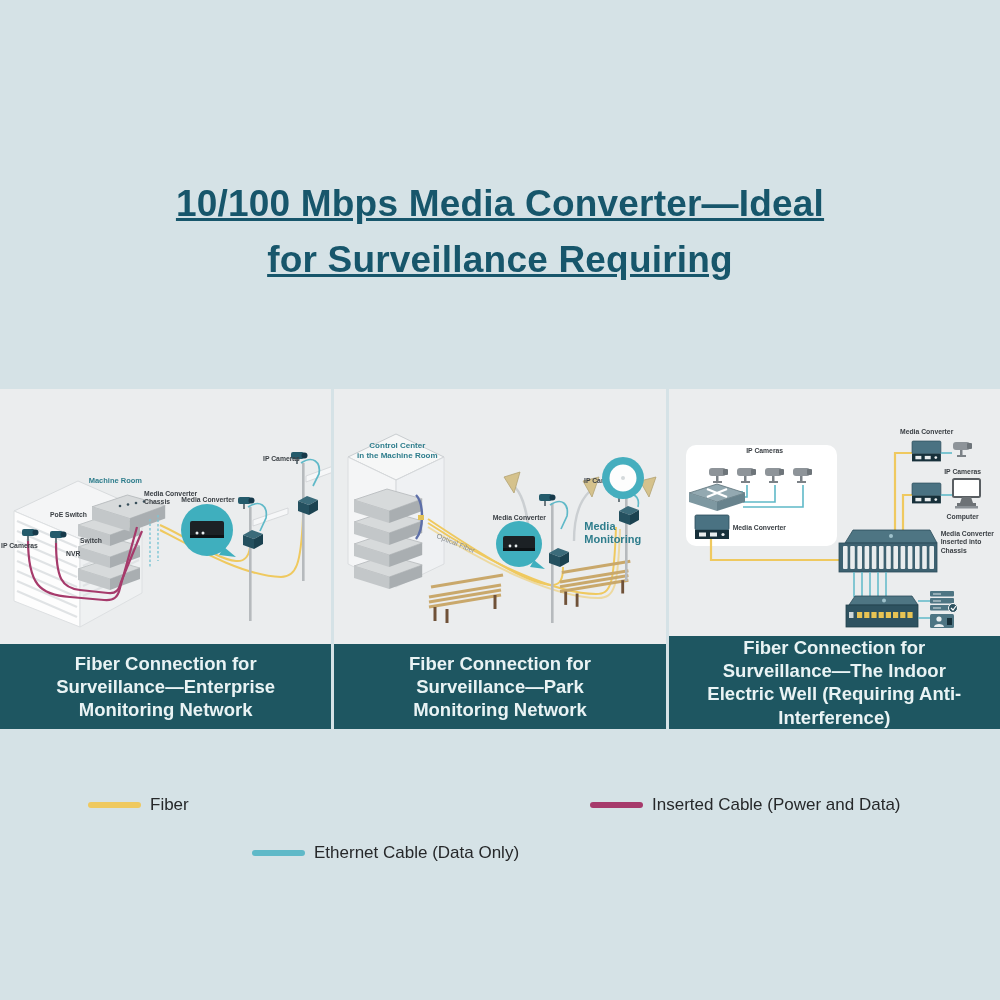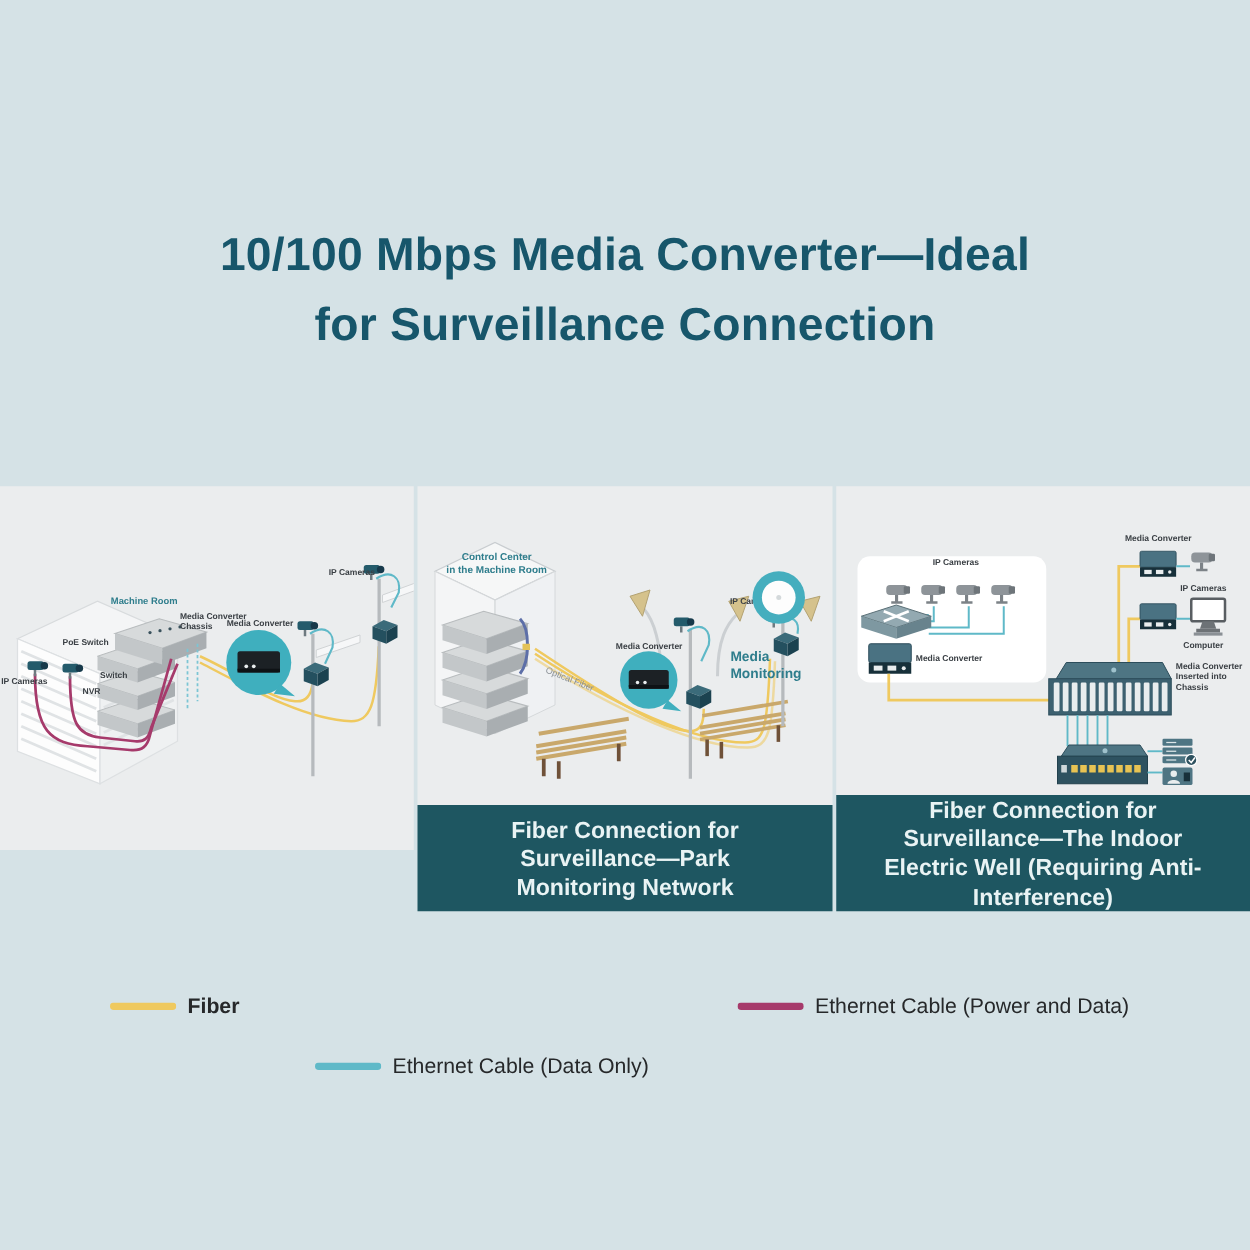--- a/index.html
+++ b/index.html
@@ -4,21 +4,21 @@
 <style>
   html,body{margin:0;padding:0;}
   #canvas{
     position:relative;width:1000px;height:1000px;overflow:hidden;
     background:#D5E2E6;
     font-family:"Liberation Sans", sans-serif;
   }
   
   .title{
     position:absolute;top:176px;left:0;width:1000px;text-align:center;
-    color:#17566B;font-size:37px;font-weight:600;line-height:1.5;letter-spacing:.2px;
+    color:#17566B;font-size:37px;font-weight:600;line-height:1.5;letter-spacing:.2px;text-decoration:underline;
   }
   
   .panels{position:absolute;top:389px;left:0;width:1000px;height:340px;display:flex;gap:3px;}
   .panel{flex:1;display:flex;flex-direction:column;}
   .diagram{position:relative;height:291px;background:#EBEDEE;overflow:hidden;}
   .diagram svg{position:absolute;left:0;top:0;}
   .caption{
     height:97px;background:#1E5661;display:flex;align-items:center;justify-content:center;
   }
   .caption-text{
@@ -41,21 +41,21 @@
   .eth{stroke:#5FB9C8;stroke-width:1.7;fill:none;}
   .pwr{stroke:#A63A6B;stroke-width:2.2;fill:none;}
 </style>
 </head>
 <body>
 
 <div id="canvas">
 
   <div class="title">
     <div>10/100 Mbps Media Converter—Ideal</div>
-    <div>for Surveillance Connection</div>
+    <div>for Surveillance Requiring</div>
   </div>
 
   <div class="panels">
 
     <div class="panel">
       <div class="diagram">
         <svg width="333" height="243" viewBox="0 0 333 243">
           <defs>
             <g id="slab">
               <polygon points="0,10 30,0 62,9 32,20" fill="#D7DADB" stroke="#B8BCBE" stroke-width="0.8"></polygon>
@@ -169,20 +169,23 @@
         <div class="lbl teal c" style="left:52px;top:87px;width:90px;font-size:7.5px;text-align:right;">Machine Room</div>
         <div class="lbl b" style="left:144px;top:101px;width:72px;">Media Converter
 Chassis</div>
         <div class="lbl b" style="left:50px;top:122px;">PoE Switch</div>
         <div class="lbl b" style="left:80px;top:148px;">Switch</div>
         <div class="lbl b" style="left:66px;top:161px;">NVR</div>
         <div class="lbl b" style="left:1px;top:153px;">IP Cameras</div>
         <div class="lbl b c" style="left:172px;top:107px;width:72px;">Media Converter</div>
         <div class="lbl b" style="left:263px;top:66px;">IP Cameras</div>
       </div>
+      <div class="caption">
+        <div class="caption-text">Fiber Connection for Surveillance—Enterprise Monitoring Network</div>
+      </div>
     </div>
 
     <div class="panel">
       <div class="diagram">
         <svg width="330" height="243" viewBox="0 0 330 243">
 
           <g>
             <polygon points="14,68 62,45 110,68 62,91" fill="rgba(255,255,255,0.55)" stroke="#C9CDD0" stroke-width="1"></polygon>
             <polygon points="14,68 62,91 62,198 14,175" fill="rgba(255,255,255,0.45)" stroke="#D5D8DA" stroke-width="0.8"></polygon>
             <polygon points="62,91 110,68 110,175 62,198" fill="rgba(246,248,249,0.4)" stroke="#D5D8DA" stroke-width="0.8"></polygon>
@@ -417,32 +420,32 @@
         <div class="lbl b" style="left:272px;top:141px;width:60px;">Media Converter
 Inserted into
 Chassis</div>
       </div>
       <div class="caption">
         <div class="caption-text">Fiber Connection for Surveillance—The Indoor Electric Well (Requiring Anti-Interference)</div>
       </div>
     </div>
   </div>
 
-  <div class="legend-item" style="left:88px;font-weight:bold;">
+  <div class="legend-item" style="left:88px;">
     <svg width="53" height="6">
       <rect width="53" height="6" rx="3" fill="#EFC95F"></rect>
     </svg>
     <span class="txt">Fiber</span>
   </div>
   <div class="legend-item" style="left:252px;margin-top:48px;">
     <svg width="53" height="6">
       <rect width="53" height="6" rx="3" fill="#5FB9C8"></rect>
     </svg>
     <span class="txt">Ethernet Cable (Data Only)</span>
   </div>
   <div class="legend-item" style="left:590px;">
     <svg width="53" height="6">
       <rect width="53" height="6" rx="3" fill="#A63A6B"></rect>
     </svg>
-    <span class="txt">Ethernet Cable (Power and Data)</span>
+    <span class="txt">Inserted Cable (Power and Data)</span>
   </div>
 
 </div>
 
 </body></html>

